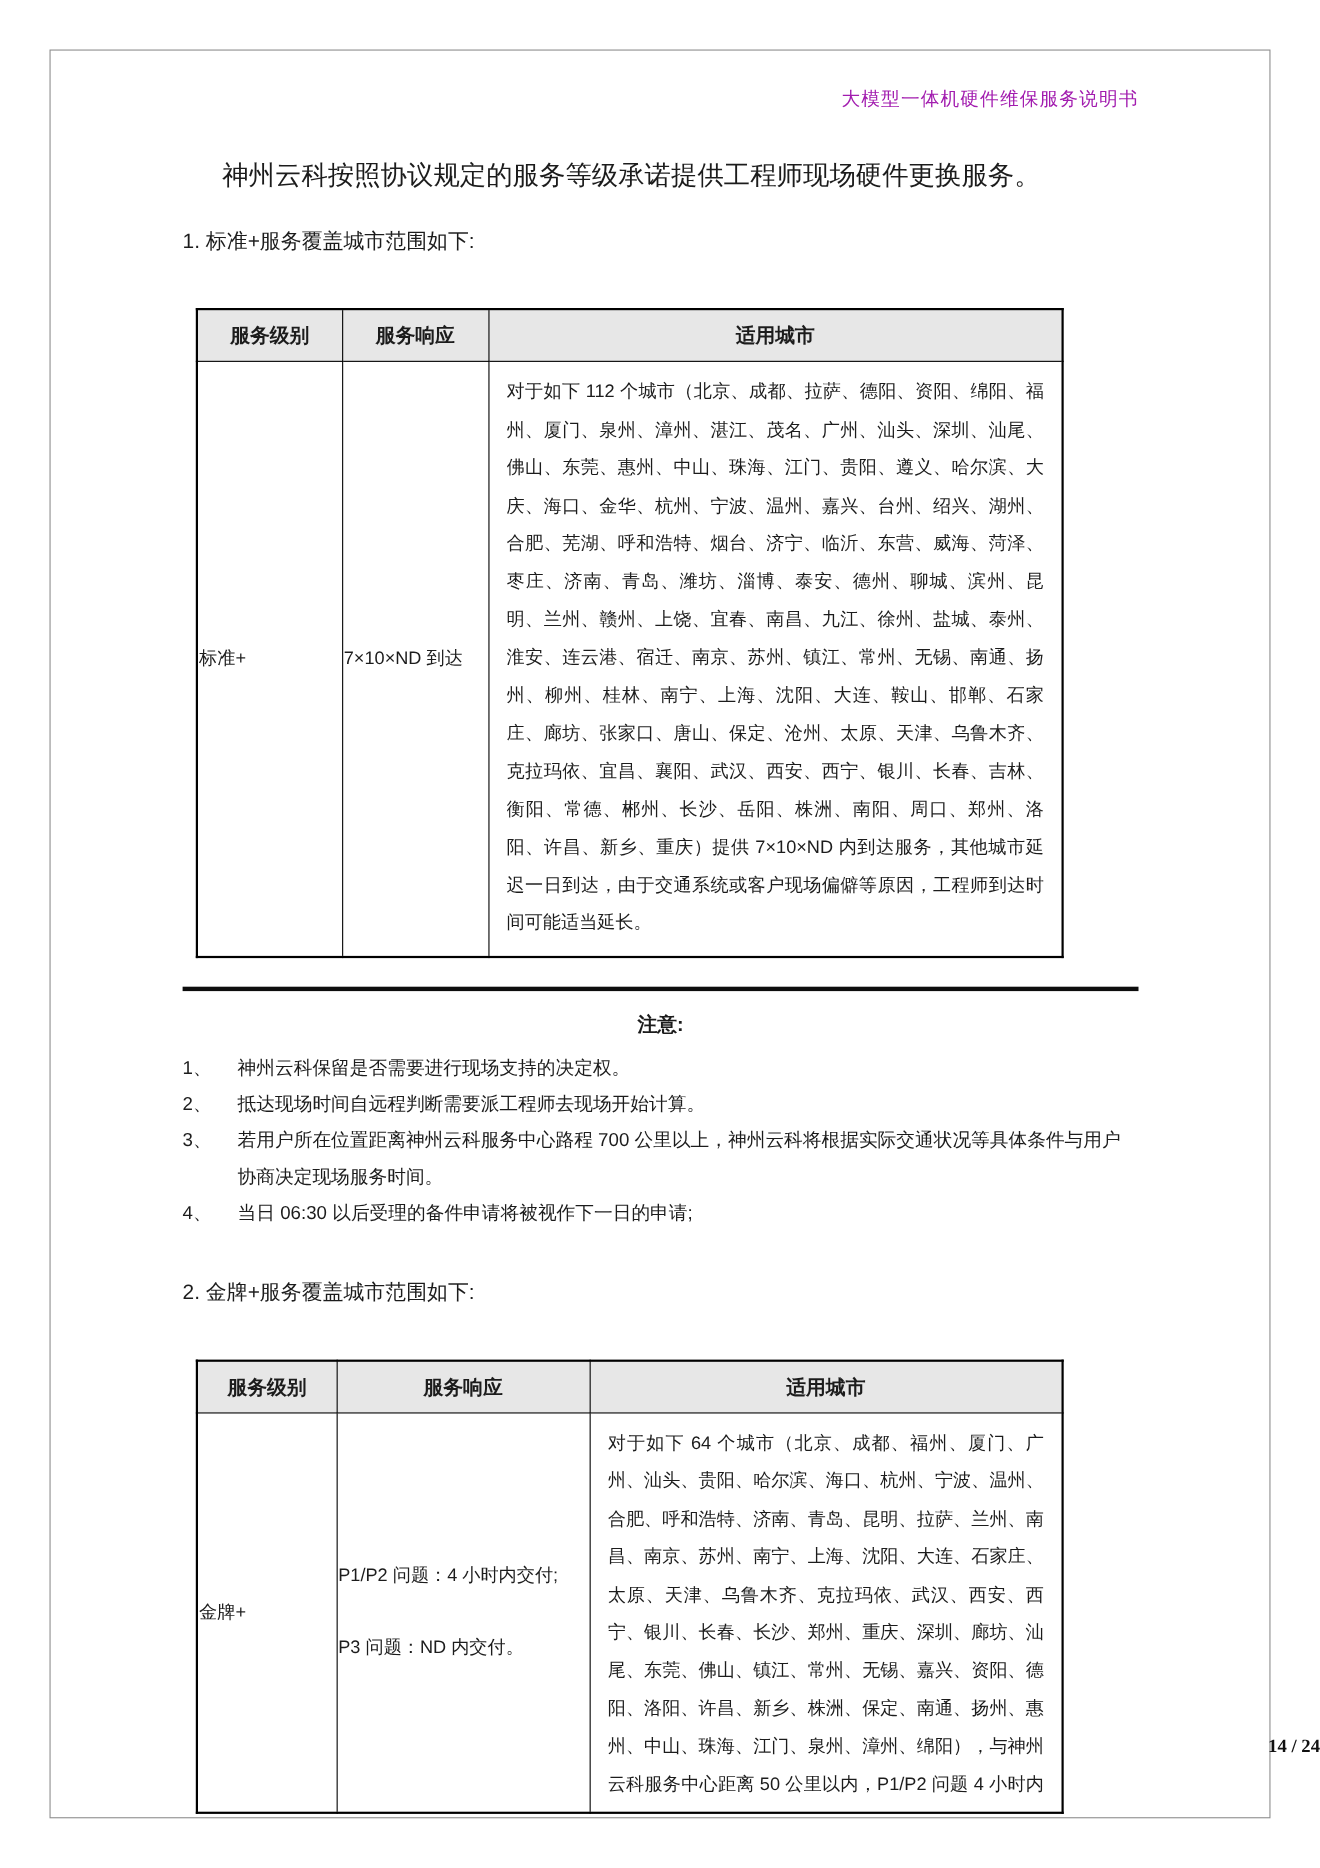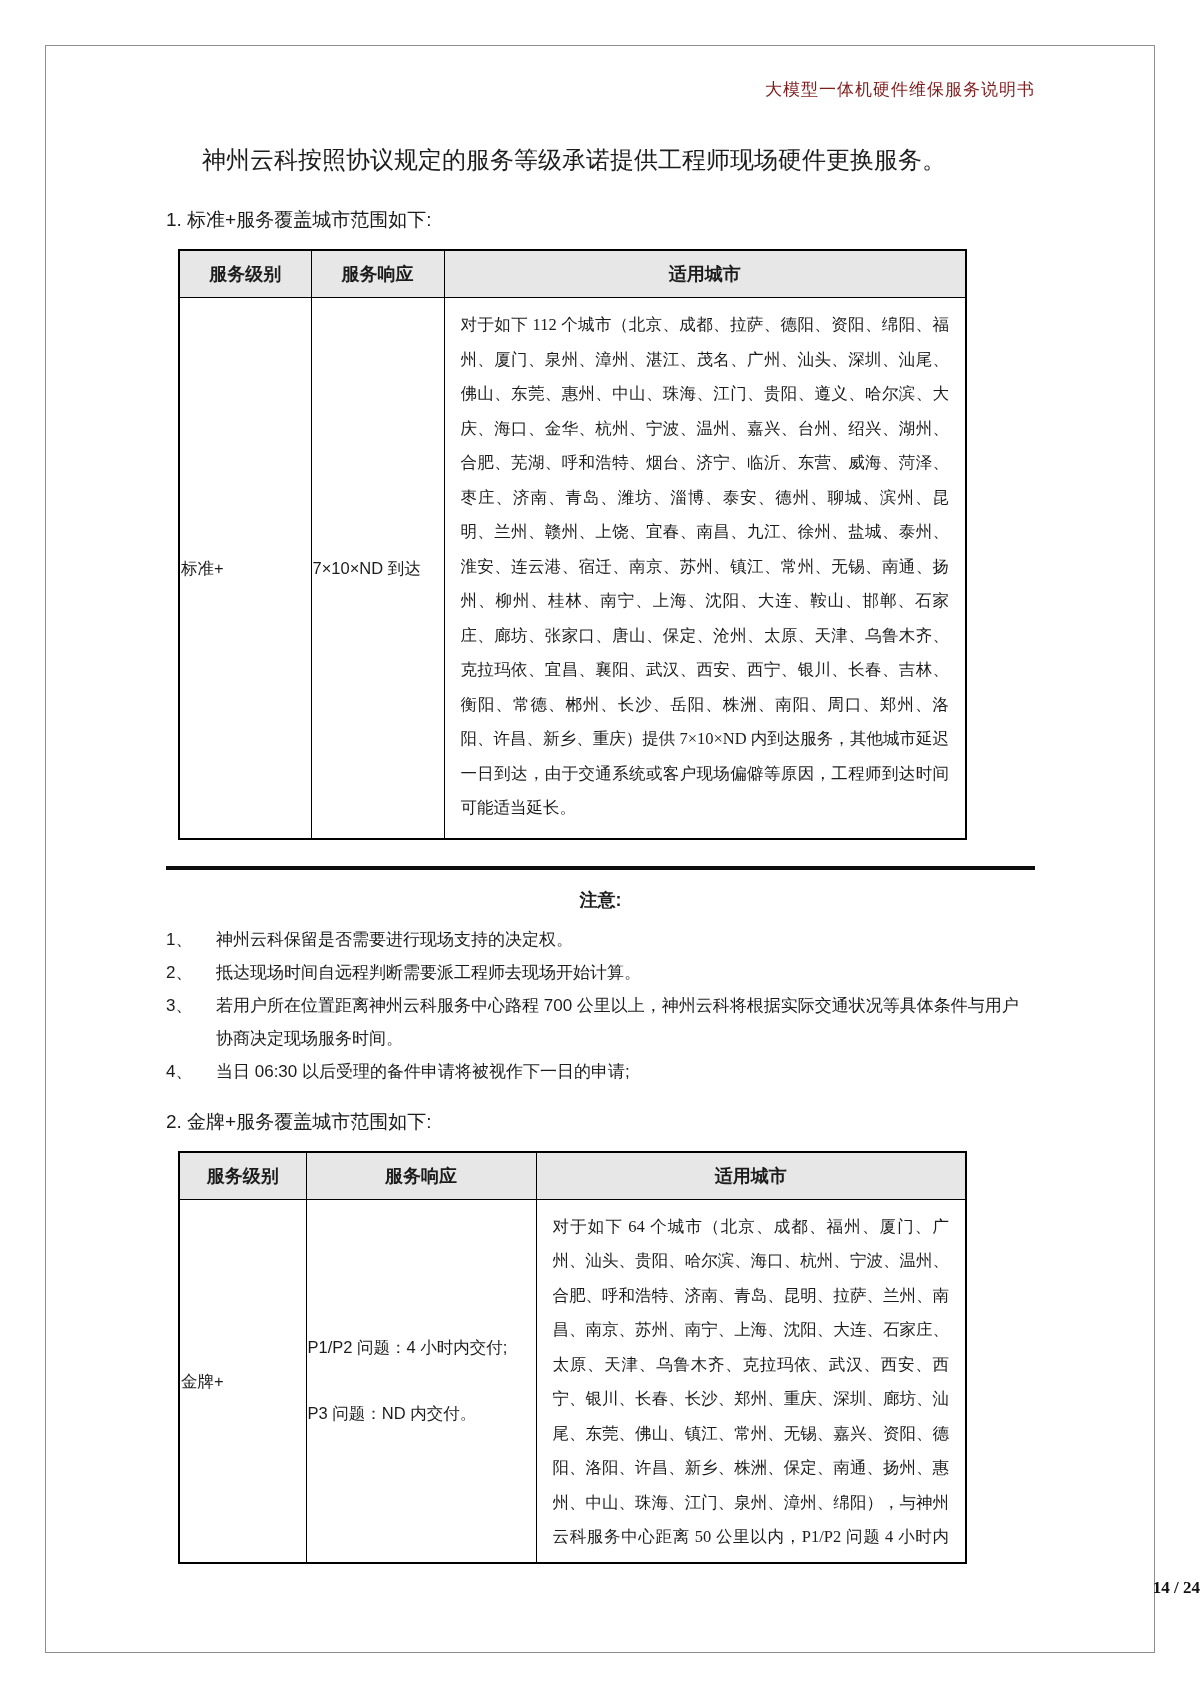--- a/index.html
+++ b/index.html
@@ -17,39 +17,39 @@
     pointer-events:none;
   }
   .content{
     position:absolute;left:166px;top:0;width:869px;
   }
   .doc-header{
     padding-top:78px;
     text-align:right;
     font-family:"Liberation Serif",serif;
     font-size:17px;
-    color:#7f1d1d;
+    color:#a21caf;
     letter-spacing:1px;
   }
   .intro{
     margin:46px 0 0 0;
     padding-left:36px;
     font-size:24px;
     line-height:26px;
   }
   .sec-heading{
     margin:34px 0 0 0;
     font-size:19px;
     font-weight:normal;
     line-height:26px;
   }
   .svc-table{
     border-collapse:collapse;
     table-layout:fixed;
-    margin:16px 0 0 12px;
+    margin:47px 0 0 12px;
     width:787px;
     border:2px solid #000;
   }
   .svc-table th,.svc-table td{
     border:1px solid #000;
   }
   .svc-table th{
     background:#e7e7e7;
     height:44px;
     font-size:18px;
@@ -66,21 +66,20 @@
     line-height:34px;
   }
   .cities-cell{
     vertical-align:top;
     padding:10px 16px 12px 16px;
   }
   .cities-text{
     text-align:justify;
     line-height:34.5px;
     overflow:hidden;
-    font-family:Liberation Serif, serif;
   }
   .t2-cities{
     height:340px;
   }
   .resp-gap{height:33px;}
   .resp-block div{line-height:33px;}
   .thick-rule{
     margin-top:26px;
     height:4px;
     background:#0d0d0d;
@@ -100,21 +99,21 @@
     position:relative;
     padding-left:50px;
     font-size:17px;
     line-height:33px;
     margin:0;
   }
   .note-num{
     position:absolute;left:0;top:0;
   }
   .heading2{
-    margin-top:21px;
+    margin-top:44px;
   }
   .footer{
     position:absolute;
     left:12px;right:0;top:1578px;
     text-align:right;
     font-family:"Liberation Serif",serif;
     font-size:17px;
     font-weight:bold;
     color:#111;
   }

